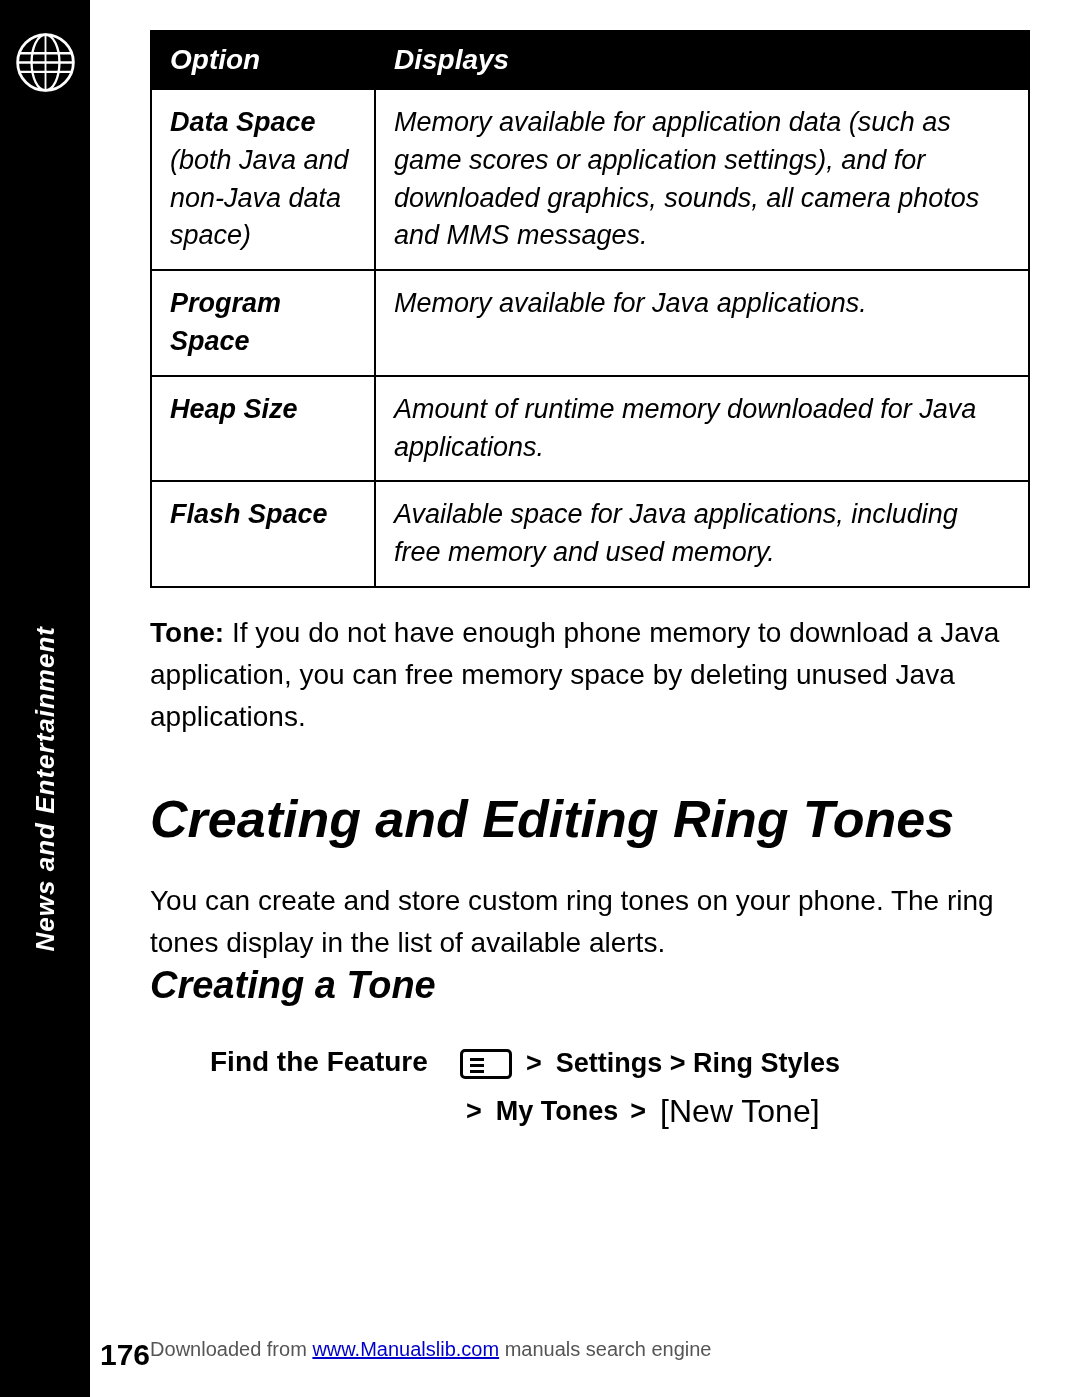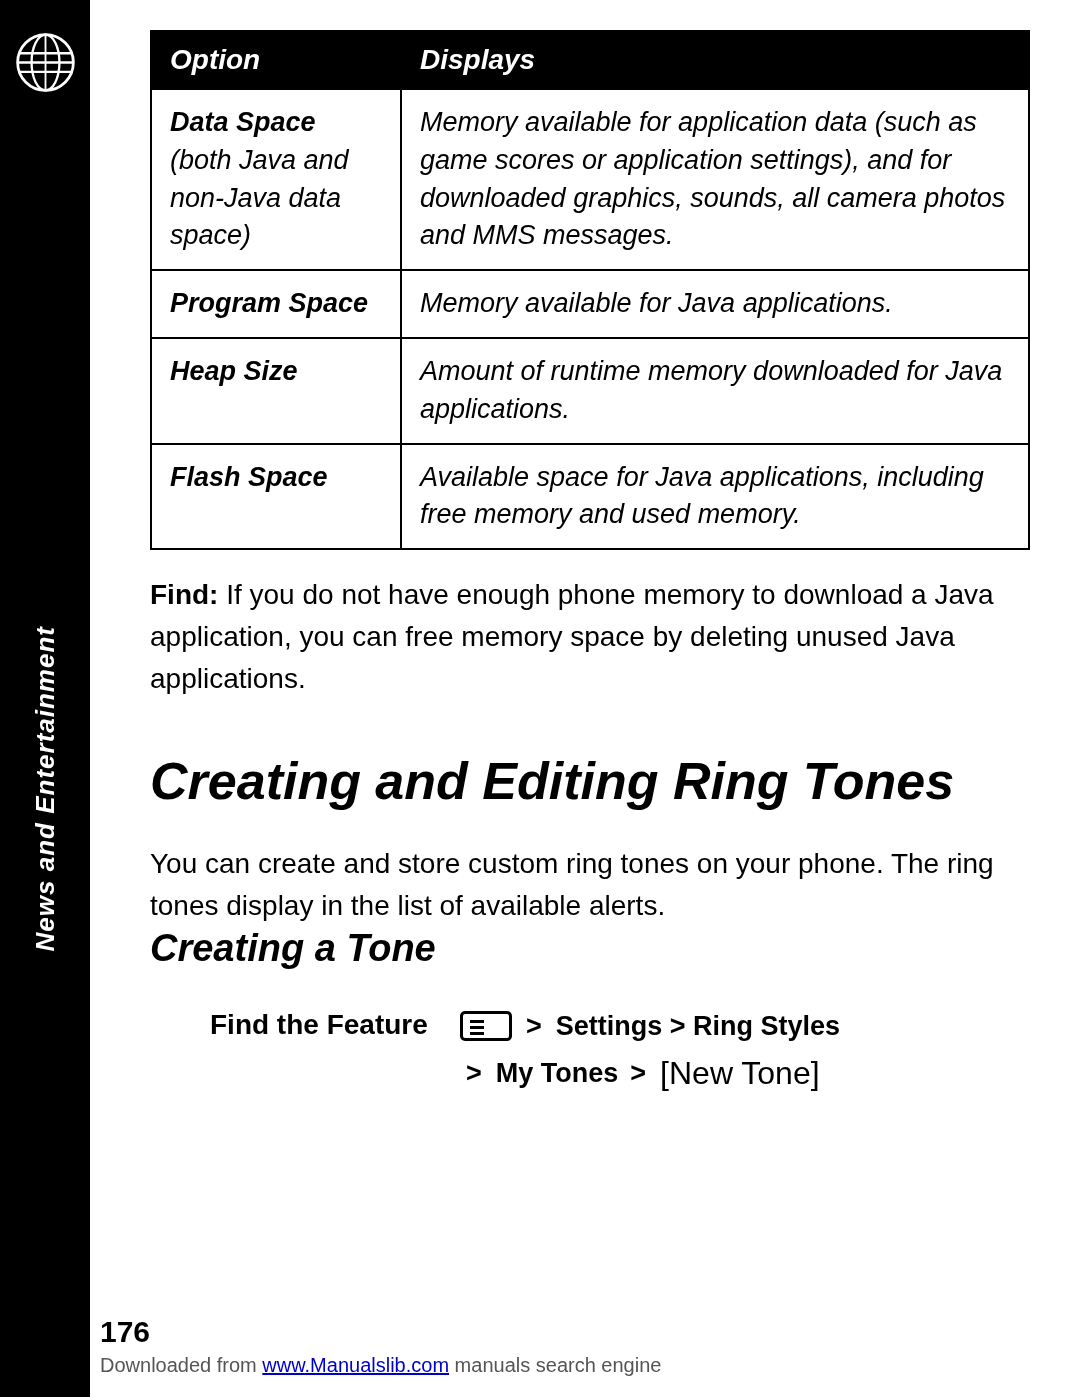--- a/index.html
+++ b/index.html
@@ -78,21 +78,21 @@
 
     .data-table td {
       border: 2px solid #000000;
       padding: 14px 18px;
       vertical-align: top;
       font-size: 27px;
       line-height: 1.4;
     }
 
     .data-table td:first-child {
-      width: 250px;
+      width: 224px;
       font-weight: bold;
       font-family: 'Arial Black', Arial, sans-serif;
     }
 
     
     .note-paragraph {
       font-size: 28px;
       line-height: 1.5;
       margin-bottom: 50px;
     }
@@ -156,21 +156,21 @@
       line-height: 1.6;
     }
 
     
     .footer {
       position: absolute;
       bottom: 20px;
       left: 100px;
       right: 20px;
       display: flex;
-      flex-direction: column;
+      flex-direction: row;
     }
 
     .page-number {
       font-size: 30px;
       font-weight: bold;
       margin-bottom: 5px;
     }
 
     .footer-text {
       font-size: 20px;
@@ -241,21 +241,21 @@
       <tr>
         <td>
           <span style="font-weight:bold;font-family:'Arial Black',Arial,sans-serif;">Flash Space</span>
         </td>
         <td>Available space for Java applications, including free memory and used memory.</td>
       </tr>
     </tbody>
   </table>
 
   <p class="note-paragraph">
-    <span class="note-bold">Find:</span><span> If you do not have enough phone memory to download a Java application, you can free memory space by deleting unused Java applications.</span>
+    <span class="note-bold">Tone:</span><span> If you do not have enough phone memory to download a Java application, you can free memory space by deleting unused Java applications.</span>
   </p>
 
   <h1 class="section-heading">Creating and Editing Ring Tones</h1>
 
   <p class="body-paragraph">You can create and store custom ring tones on your phone. The ring tones display in the list of available alerts.</p>
 
   <h2 class="subsection-heading">Creating a Tone</h2>
 
   <div class="find-feature-row">
     <span class="find-feature-label">Find the Feature</span>

